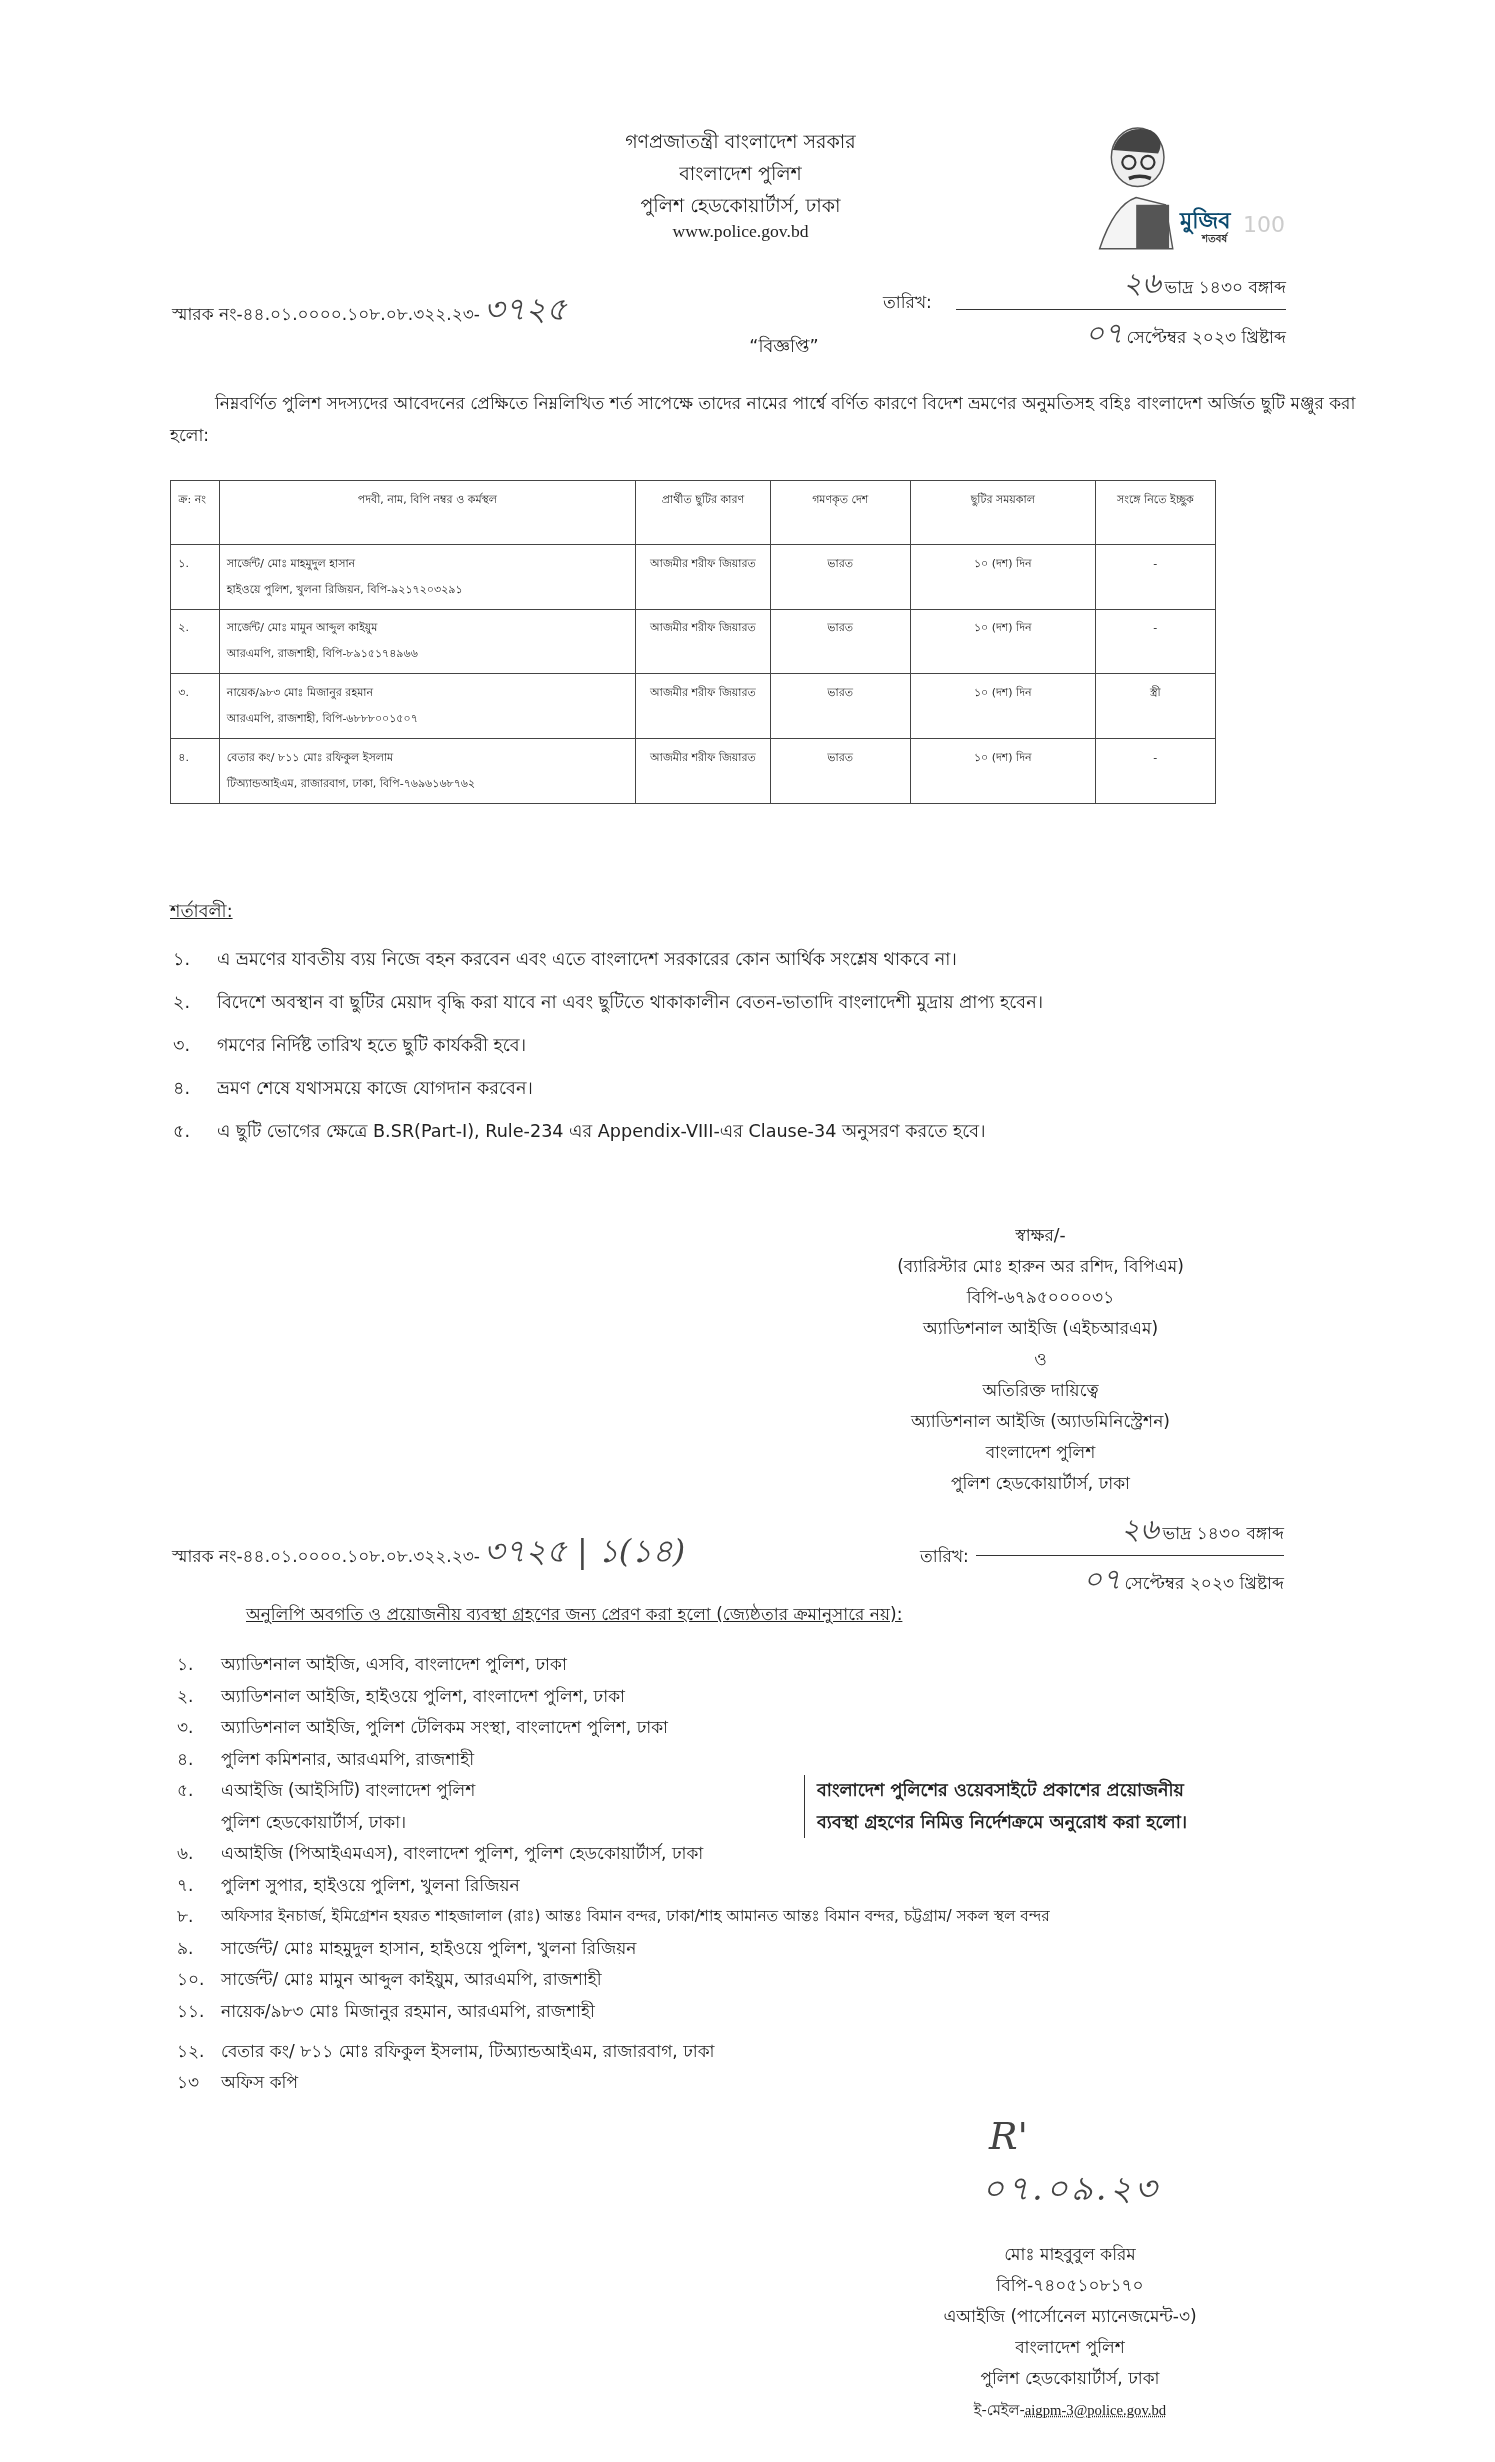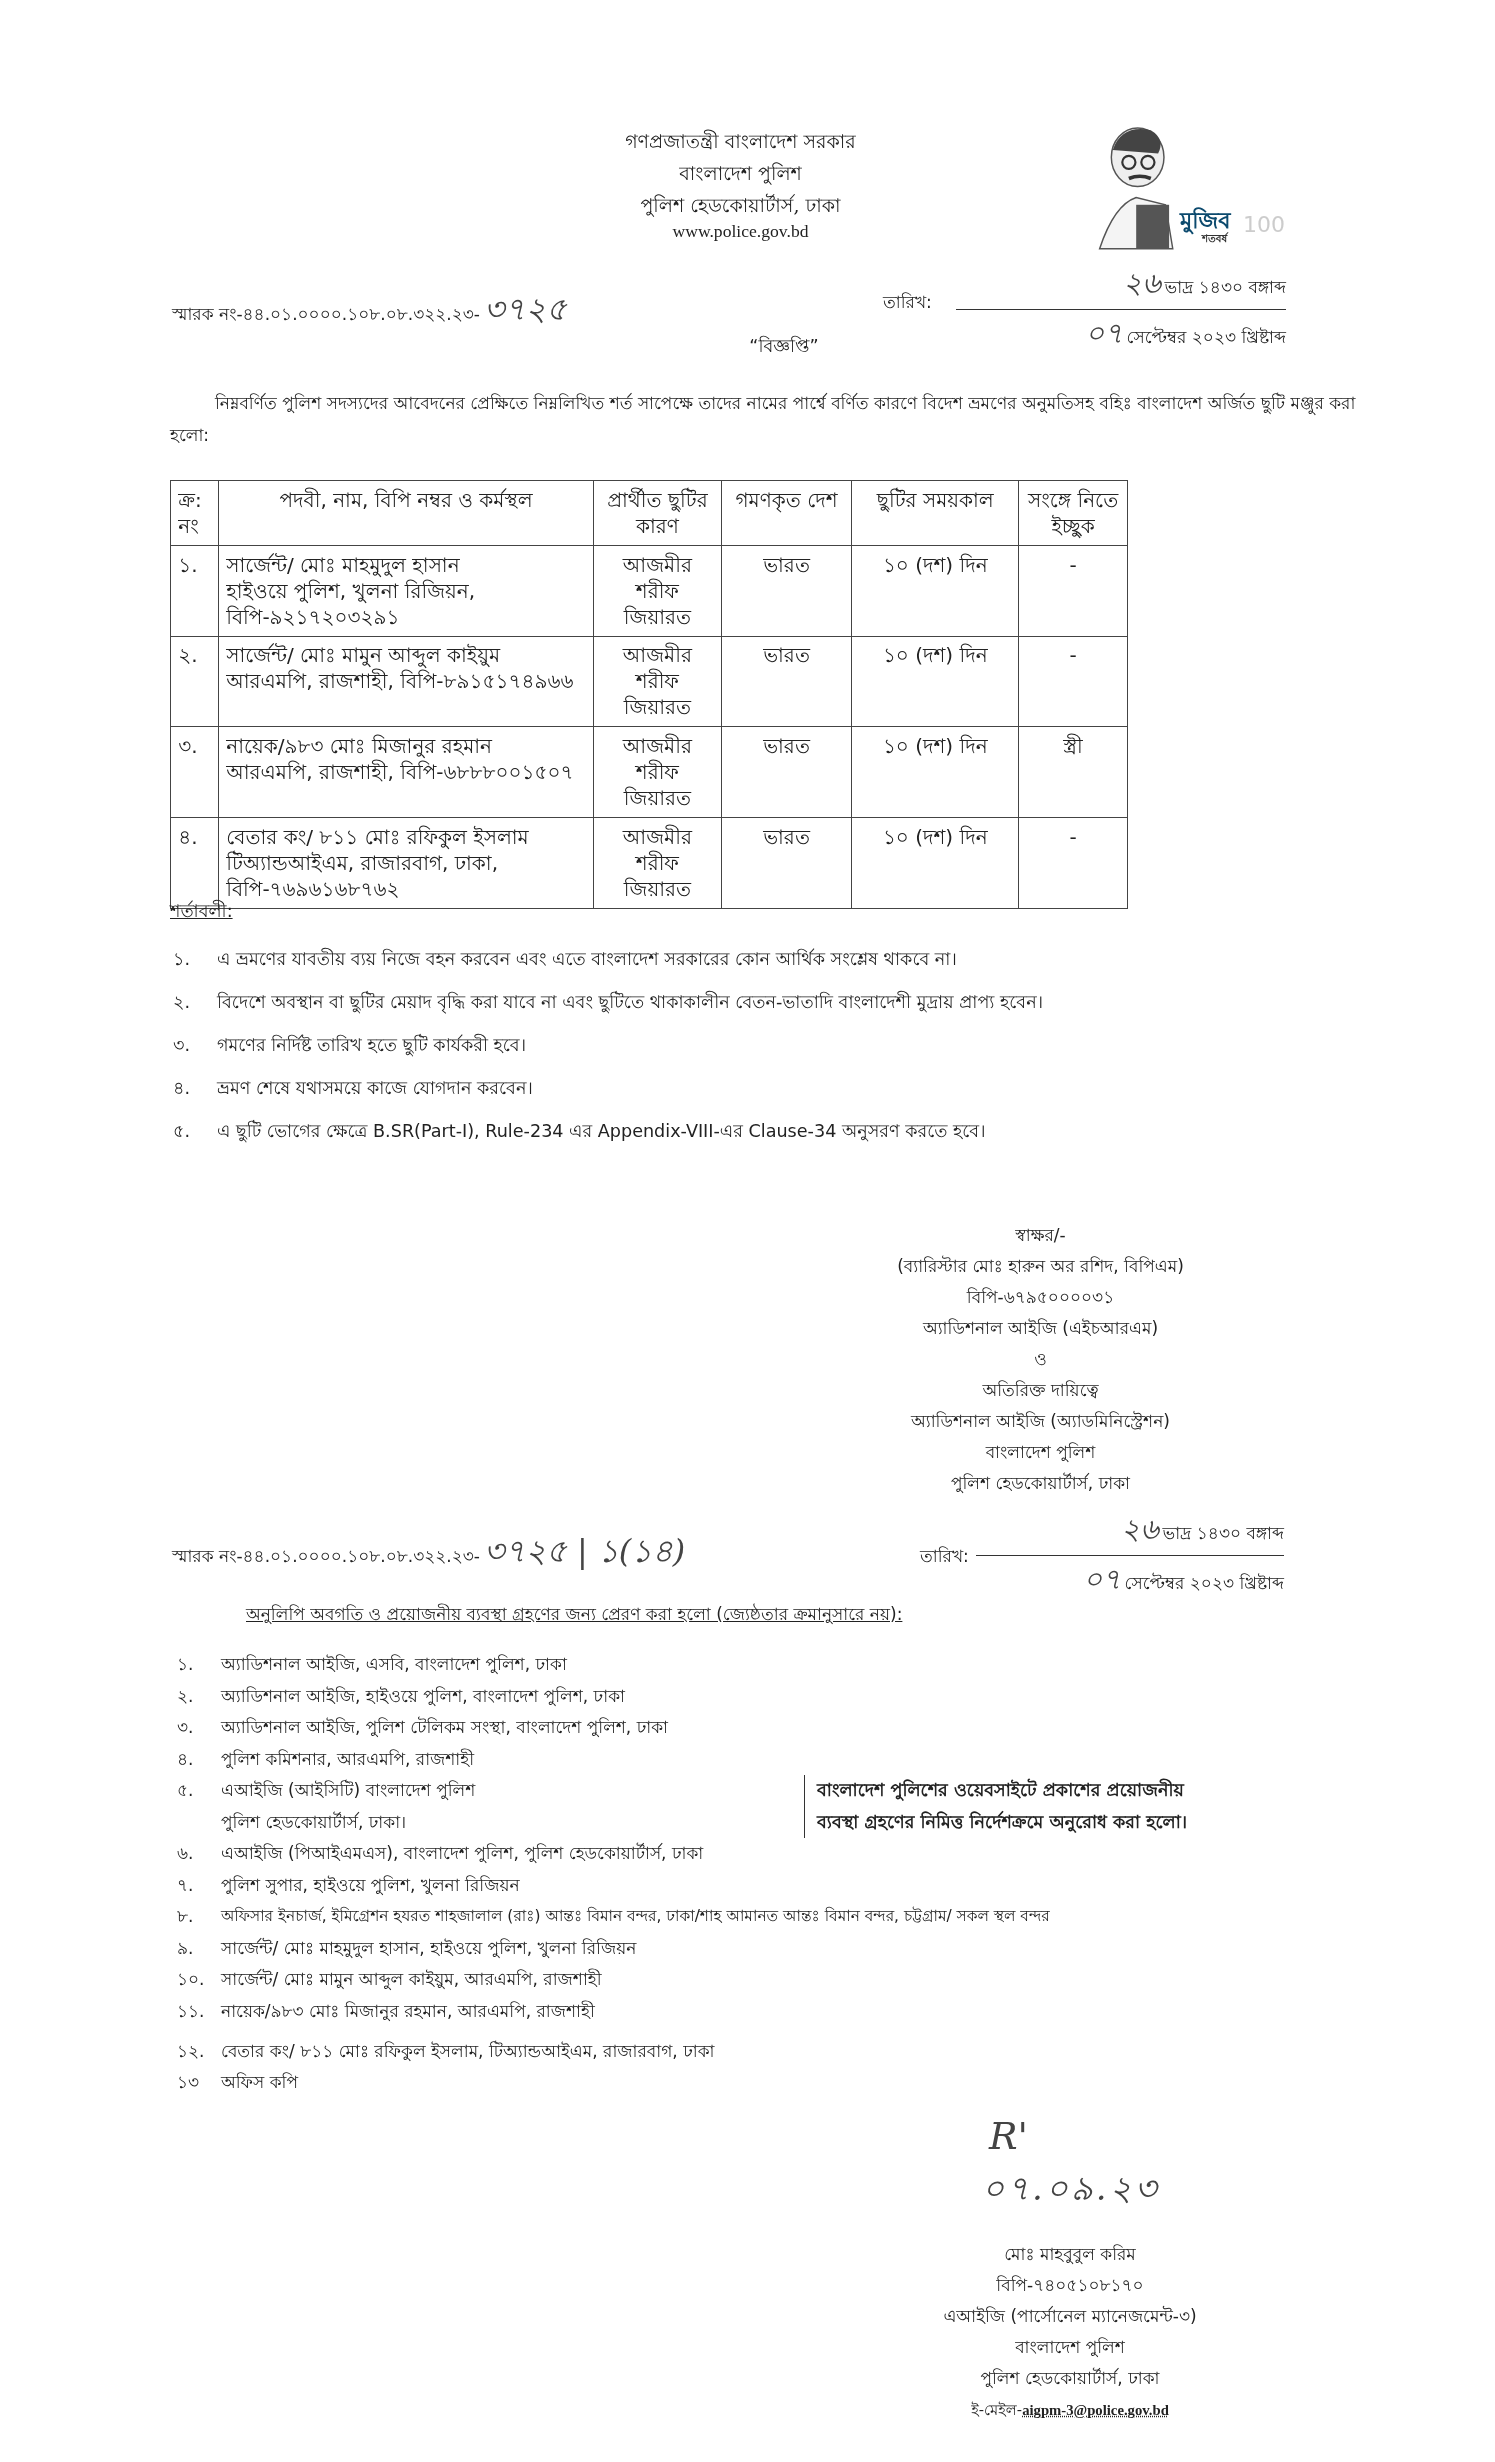--- a/index.html
+++ b/index.html
@@ -6,22 +6,22 @@
   body { width:1495px; height:2462px; position:relative; overflow:hidden;
          font-family:"DejaVu Sans", sans-serif; color:#222; }
   .abs { position:absolute; }
   .center { text-align:center; }
   .hdr-line { font-family:"DejaVu Serif", serif; font-size:19px; line-height:32px; }
   .web { font-family:"Liberation Serif", serif; font-size:17.6px; }
   .t22 { font-size:17px; }
   .hand { font-family:"DejaVu Serif", serif; font-style:italic; color:#444; }
   .rule { border-top:1.5px solid #333; }
 
-  table.leave { position:absolute; left:170px; top:480px; width:958px;
-    border-collapse:collapse; font-size:20px; }
+  table.leave { position:absolute; left:170px; top:480px; width:1046px;
+    border-collapse:collapse; font-size:11px; }
   table.leave td, table.leave th { border:1.5px solid #444; vertical-align:top; padding:5.9px 7.3px;
     font-weight:normal; line-height:26px; }
   table.leave th { text-align:center; height:51px; }
   table.leave tr.row td { height:50px; }
   .c-sl { width:38px; text-align:left; }
   .c-name { width:478px; }
   .c-reason { width:139px; text-align:center; }
   .c-country { width:147px; text-align:center; }
   .c-dur { width:202px; text-align:center; }
   .c-comp { width:125px; text-align:center; }
@@ -29,21 +29,21 @@
   ol.cond { list-style:none; margin:0; padding:0; }
   ol.cond li { display:flex; font-size:17.6px; line-height:43px; }
   ol.cond li .num { width:44px; flex:none; }
 
   ol.copy { list-style:none; margin:0; padding:0; }
   ol.copy li { display:flex; font-size:17px; line-height:31.5px; }
   ol.copy li .num { width:44px; flex:none; }
 
   .note-box { border-left:1.5px solid #333; padding-left:12px; font-size:17.6px; line-height:31.5px; font-weight:bold; }
   .sig { font-size:17px; line-height:31px; text-align:center;margin-top:40px; }
-  .email { font-family:"Liberation Serif", serif; text-decoration:underline dotted;font-weight:bold; }
+  .email { font-family:"Liberation Serif", serif; text-decoration:underline dotted; }
   .logo { width:117px; height:139px; }
 </style>
 </head>
 <body>
 
 <div class="abs center" style="left:528px; top:125px; width:425px;">
   <div class="hdr-line">গণপ্রজাতন্ত্রী বাংলাদেশ সরকার</div>
   <div class="hdr-line">বাংলাদেশ পুলিশ</div>
   <div class="hdr-line">পুলিশ হেডকোয়ার্টার্স, ঢাকা</div>
   <div class="web">www.police.gov.bd</div>

